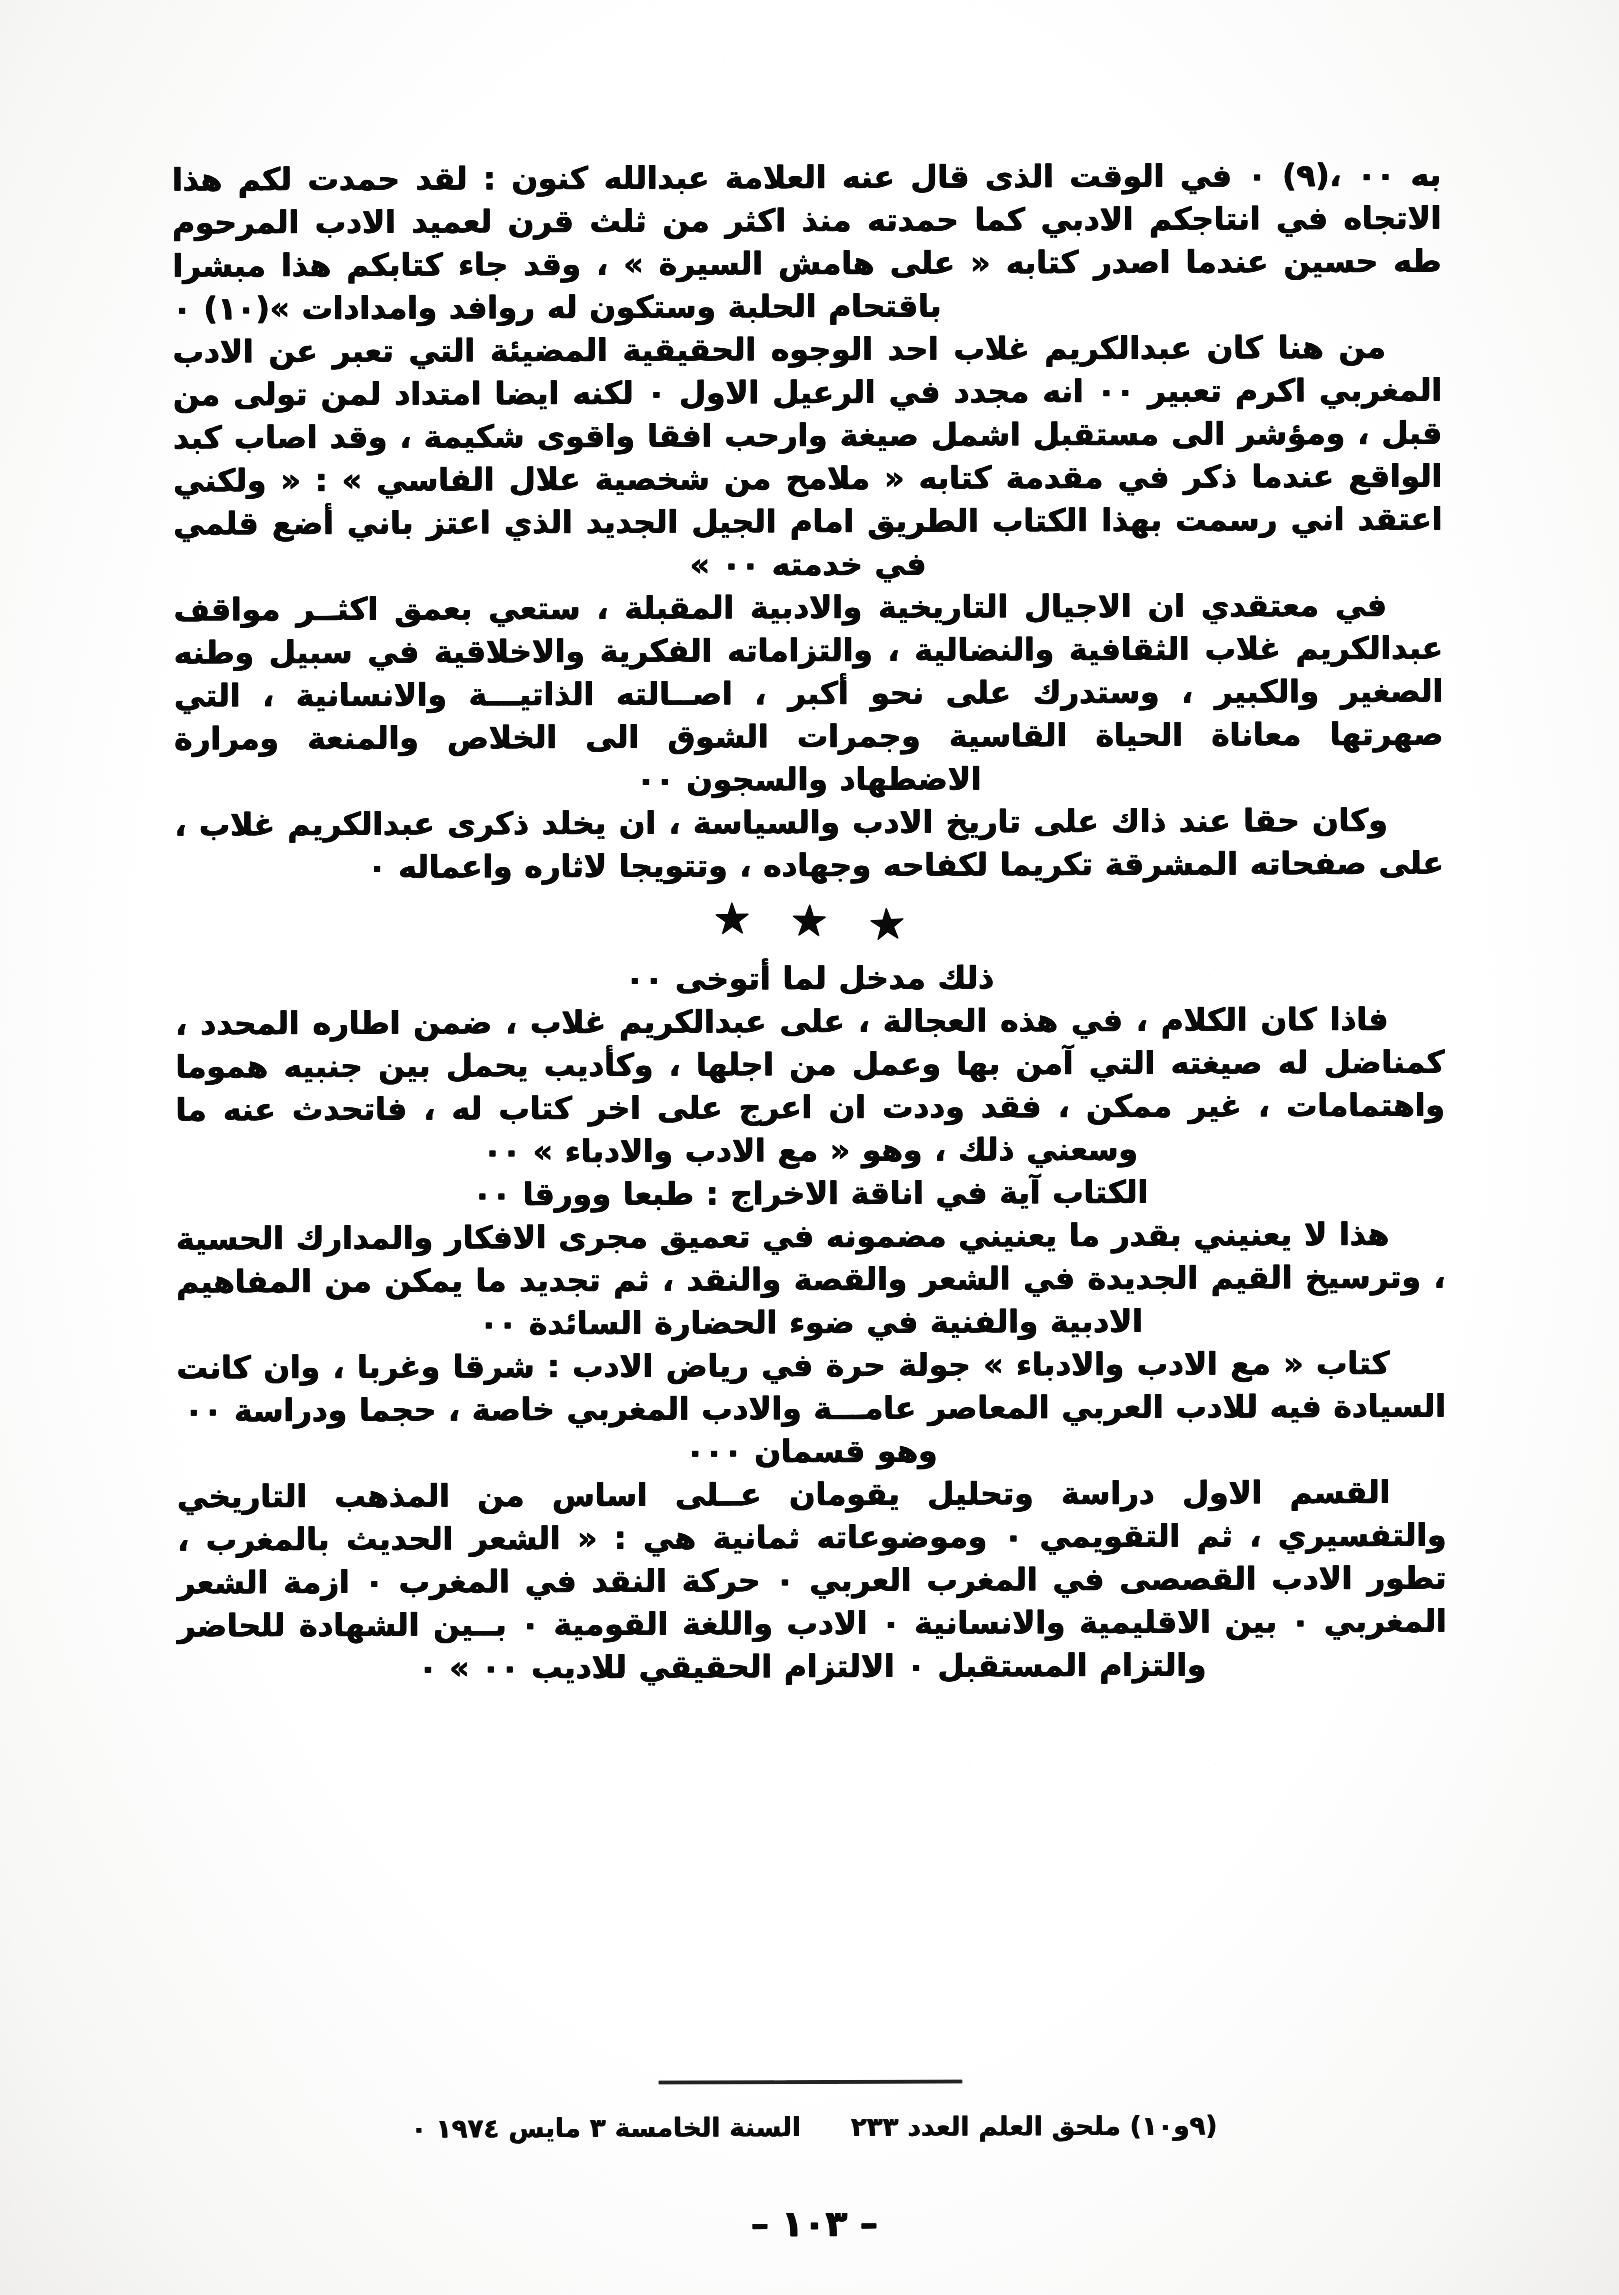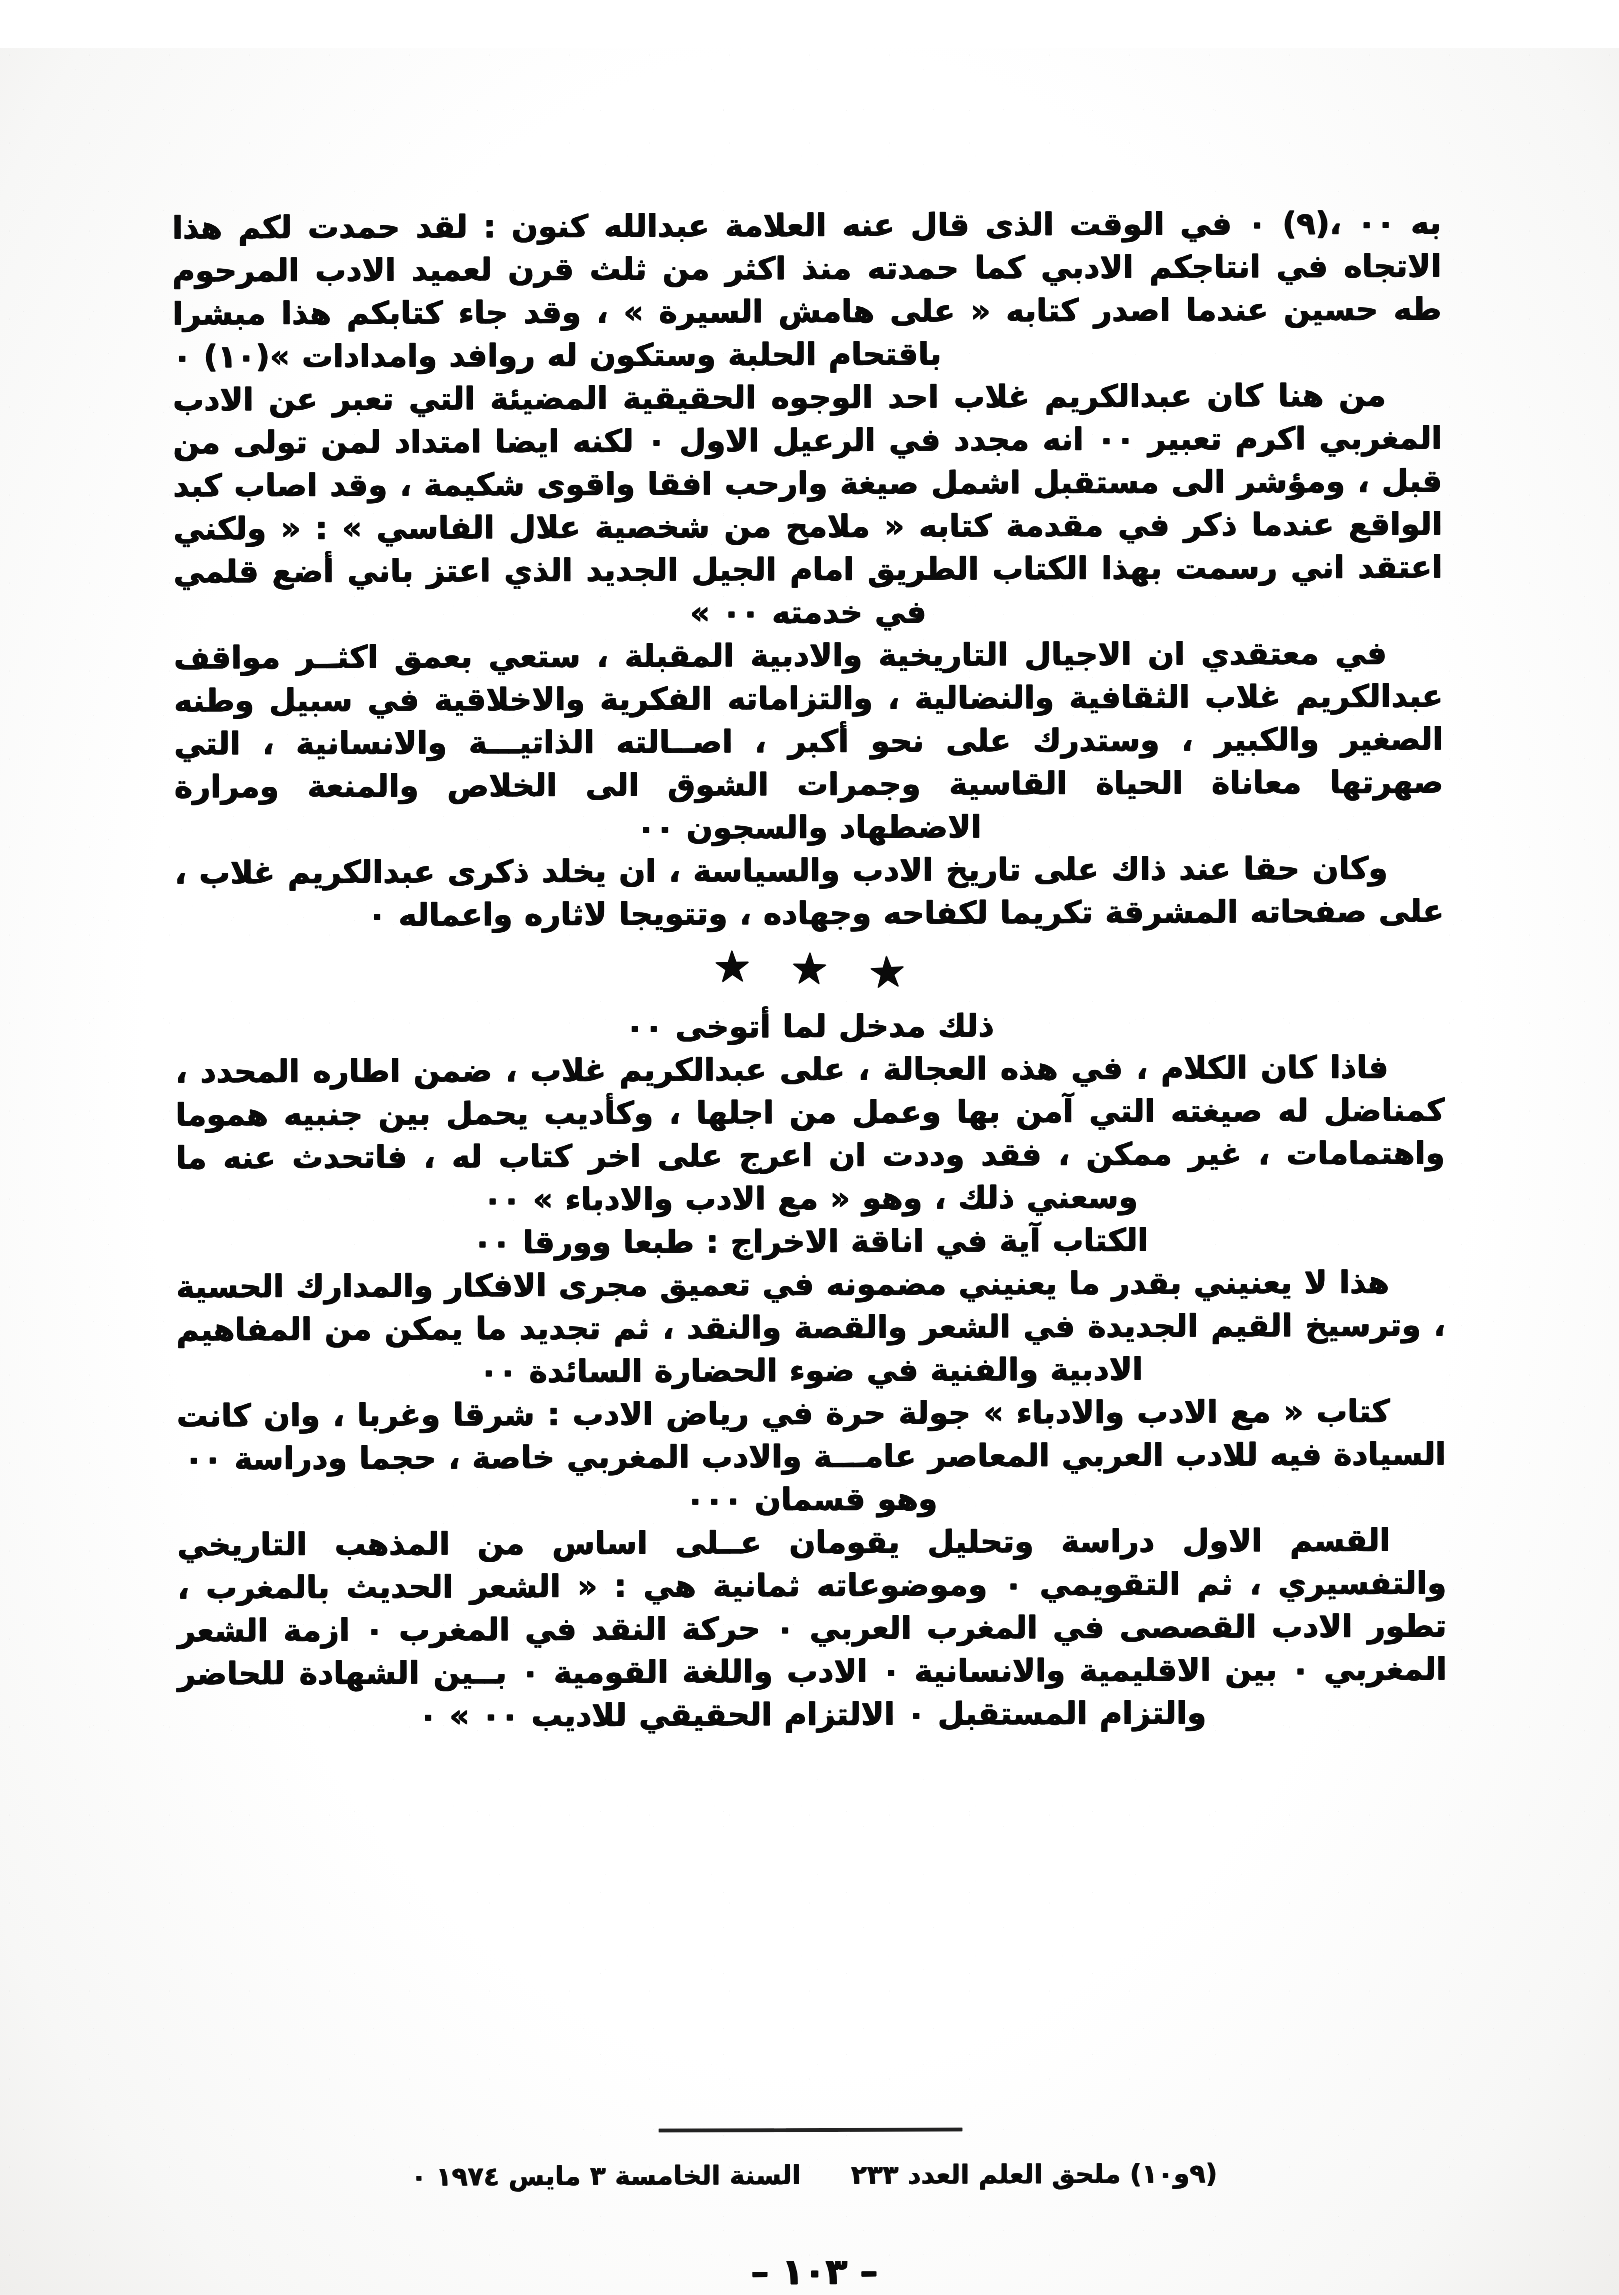--- a/index.html
+++ b/index.html
@@ -17,21 +17,20 @@
   }
 
   
   .page {
     position: absolute;
     inset: 0;
     background: #fdfdfd;
     
     background-image:
       radial-gradient(ellipse at 50% 45%, #ffffff 58%, #f7f7f6 86%, #efeeec 100%);
-    margin-top: 48px;
   }
 
   
   .page::after {
     content: "";
     position: absolute;
     inset: 0;
     pointer-events: none;
     opacity: .035;
     background-image:

